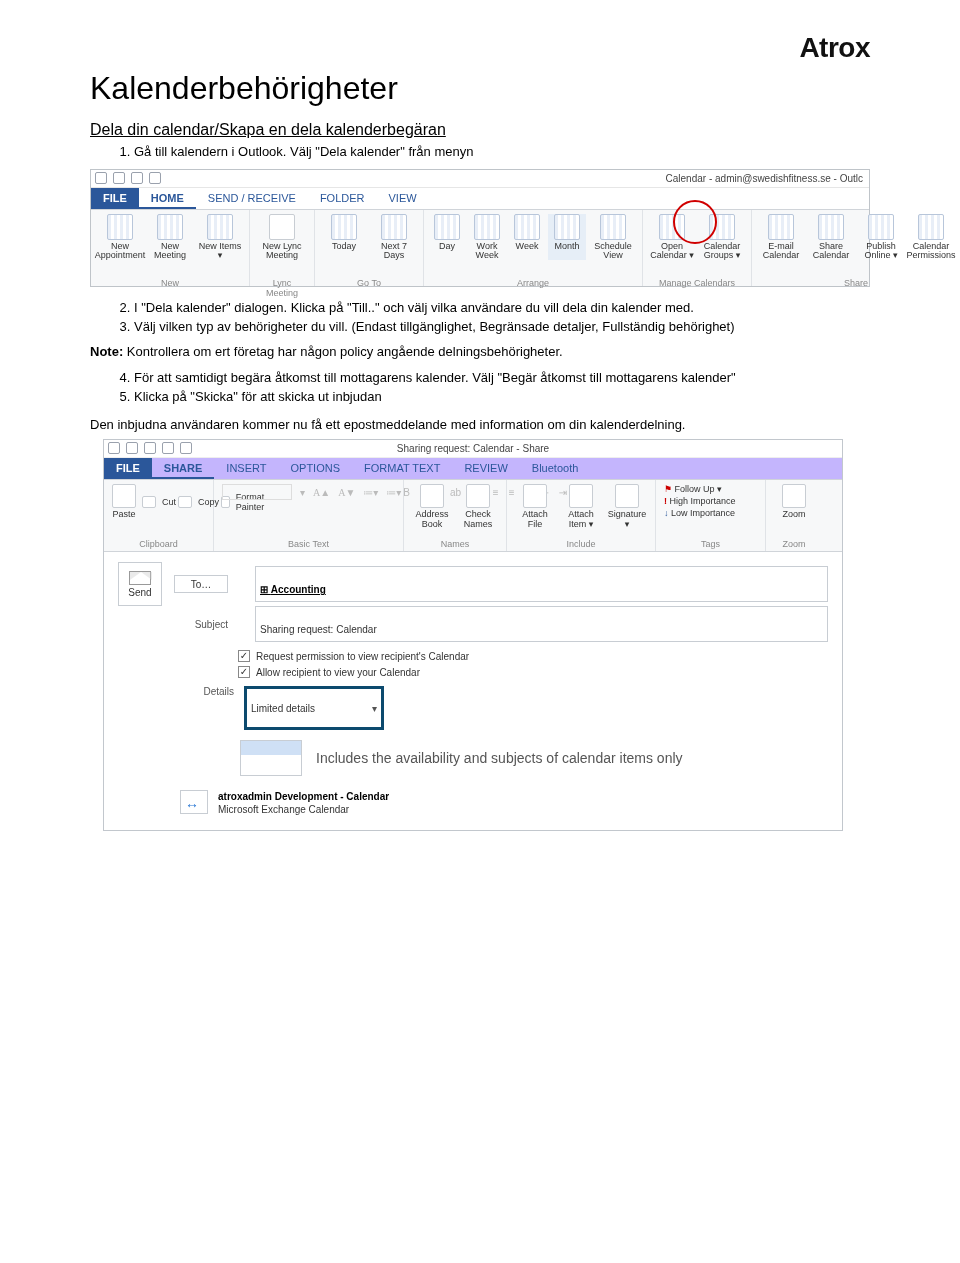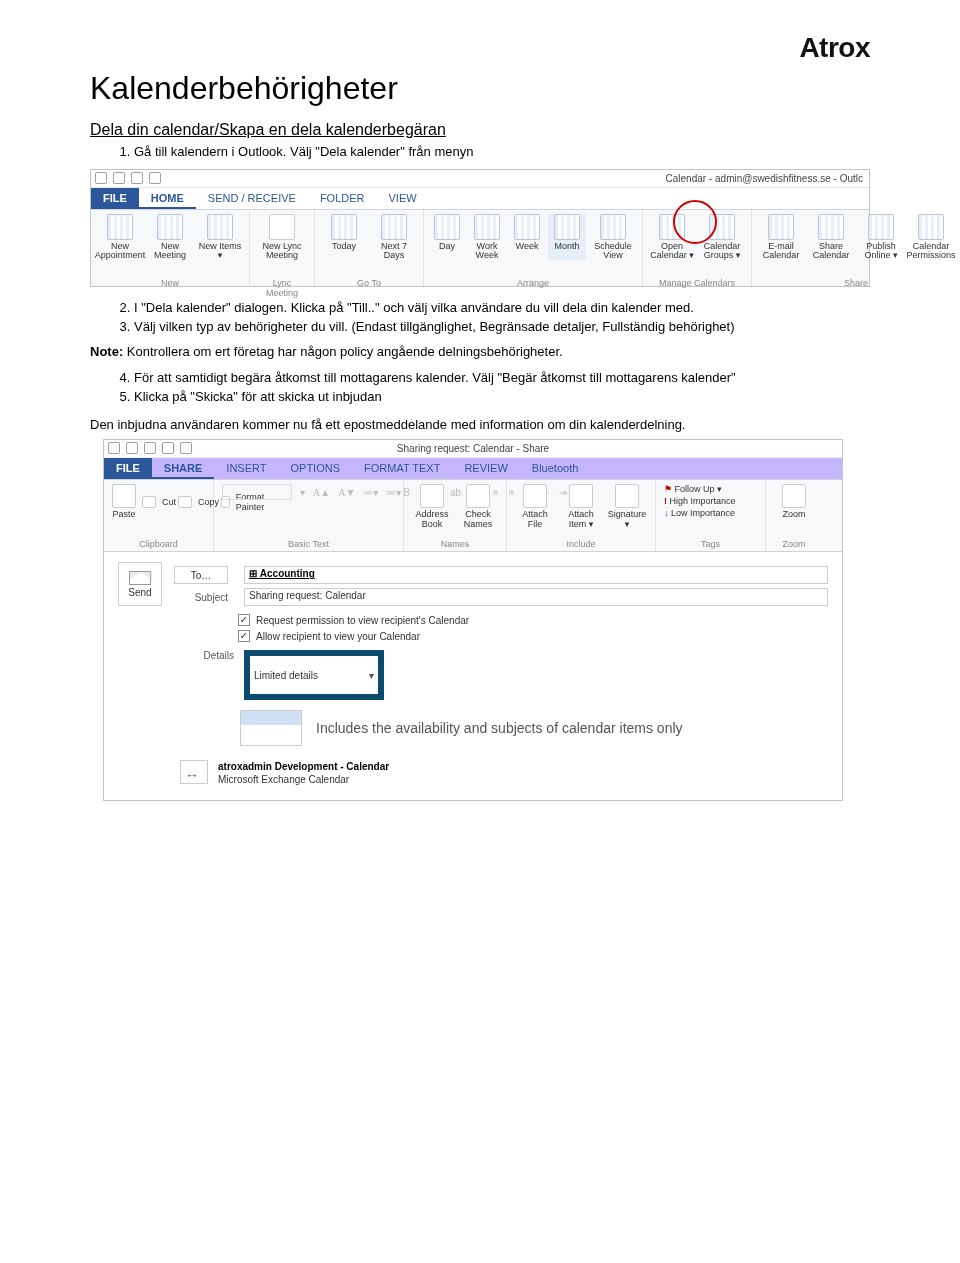--- a/index.html
+++ b/index.html
@@ -143,32 +143,32 @@
   .smallicon { width:14px; height:12px; border:1px solid #c8cdd3; background:#fff; border-radius:2px; }
   .btnlabel { font-size:9px; }
   .bigbtn { display:flex; flex-direction:column; align-items:center; width:40px; text-align:center; line-height:1.05; }
   .bigbtn .bicon { width:24px; height:24px; border:1px solid #c8cdd3; background:#fff; border-radius:2px; margin-bottom:2px; }
   .taglist { display:flex; flex-direction:column; gap:2px; font-size:9px; }
   .taglist .flag::before { content:"⚑ "; color:#c00; }
   .taglist .excl::before { content:"! "; color:#c00; font-weight:bold; }
   .taglist .down::before { content:"↓ "; color:#2b579a; }
 
   .composebody { padding:10px 14px 14px 14px; background:#fff; }
-  .composerow { display:flex; align-items:center; margin:4px 0; gap:16px; }
+  .composerow { display:flex; align-items:center; margin:4px 0; gap:27px; }
   .sendbtn { width:44px; height:44px; border:1px solid #c8cdd3; display:flex; flex-direction:column; align-items:center; justify-content:center; font-size:10px; color:#333; cursor:pointer; }
   .sendbtn .env { width:22px; height:14px; border:1px solid #999; margin-bottom:2px; position:relative; }
   .sendbtn .env::after { content:""; position:absolute; left:0; right:0; top:0; border-bottom:8px solid transparent; border-left:11px solid #ccc; border-right:11px solid #ccc; opacity:.4; }
   .fieldlabelbtn { width:54px; height:18px; border:1px solid #c8cdd3; font-size:10px; display:flex; align-items:center; justify-content:center; background:#fff; cursor:pointer; }
   .fieldlabel { width:54px; font-size:10px; color:#555; text-align:right; }
-  .textfield { flex:1; height:18px; border:1px solid #c8cdd3; background:#fff; padding:1px 4px; font-size:10px; }
+  .textfield { flex:1; height:18px; border:1px solid #c8cdd3; background:#fff; padding:17px 4px; font-size:10px; }
   .textfield.ul { text-decoration:underline; font-weight:bold; color:#000; }
   .chkrow { display:flex; align-items:center; gap:6px; margin:4px 0 4px 120px; font-size:10px; color:#333; }
   .chk { width:12px; height:12px; border:1px solid #888; display:inline-flex; align-items:center; justify-content:center; font-size:10px; line-height:1; background:#fff; }
   .detailsrow { display:flex; align-items:flex-start; gap:10px; margin:8px 0 4px 62px; }
-  .selectbox { width:140px; height:24px; border:6px solid #0c4a6e; background:#fff; font-size:10px; padding:19px 4px; display:flex; align-items:center; justify-content:space-between; }
+  .selectbox { width:140px; height:24px; border:3px solid #0c4a6e; background:#fff; font-size:10px; padding:19px 4px; display:flex; align-items:center; justify-content:space-between; }
   .selectbox::after { content:"▾"; color:#555; }
   .previewrow { display:flex; align-items:center; gap:14px; margin:10px 0 6px 122px; }
   .calpreview { width:62px; height:36px; border:1px solid #c8cdd3; background:linear-gradient(#cfe0f5 40%, #fff 40%); }
   .desc { font-size:14px; color:#555; }
   .mycalrow { display:flex; align-items:flex-start; gap:10px; margin:14px 0 0 62px; }
   .calicon { width:28px; height:24px; border:1px solid #c8cdd3; background:#fff; position:relative; }
   .calicon::after { content:"↔"; position:absolute; left:4px; top:4px; color:#2b78d4; font-size:14px; }
   .mycaltext { font-size:10px; line-height:1.3; }
   .mycaltext .strong { font-weight:bold; color:#000; }
 </style>

